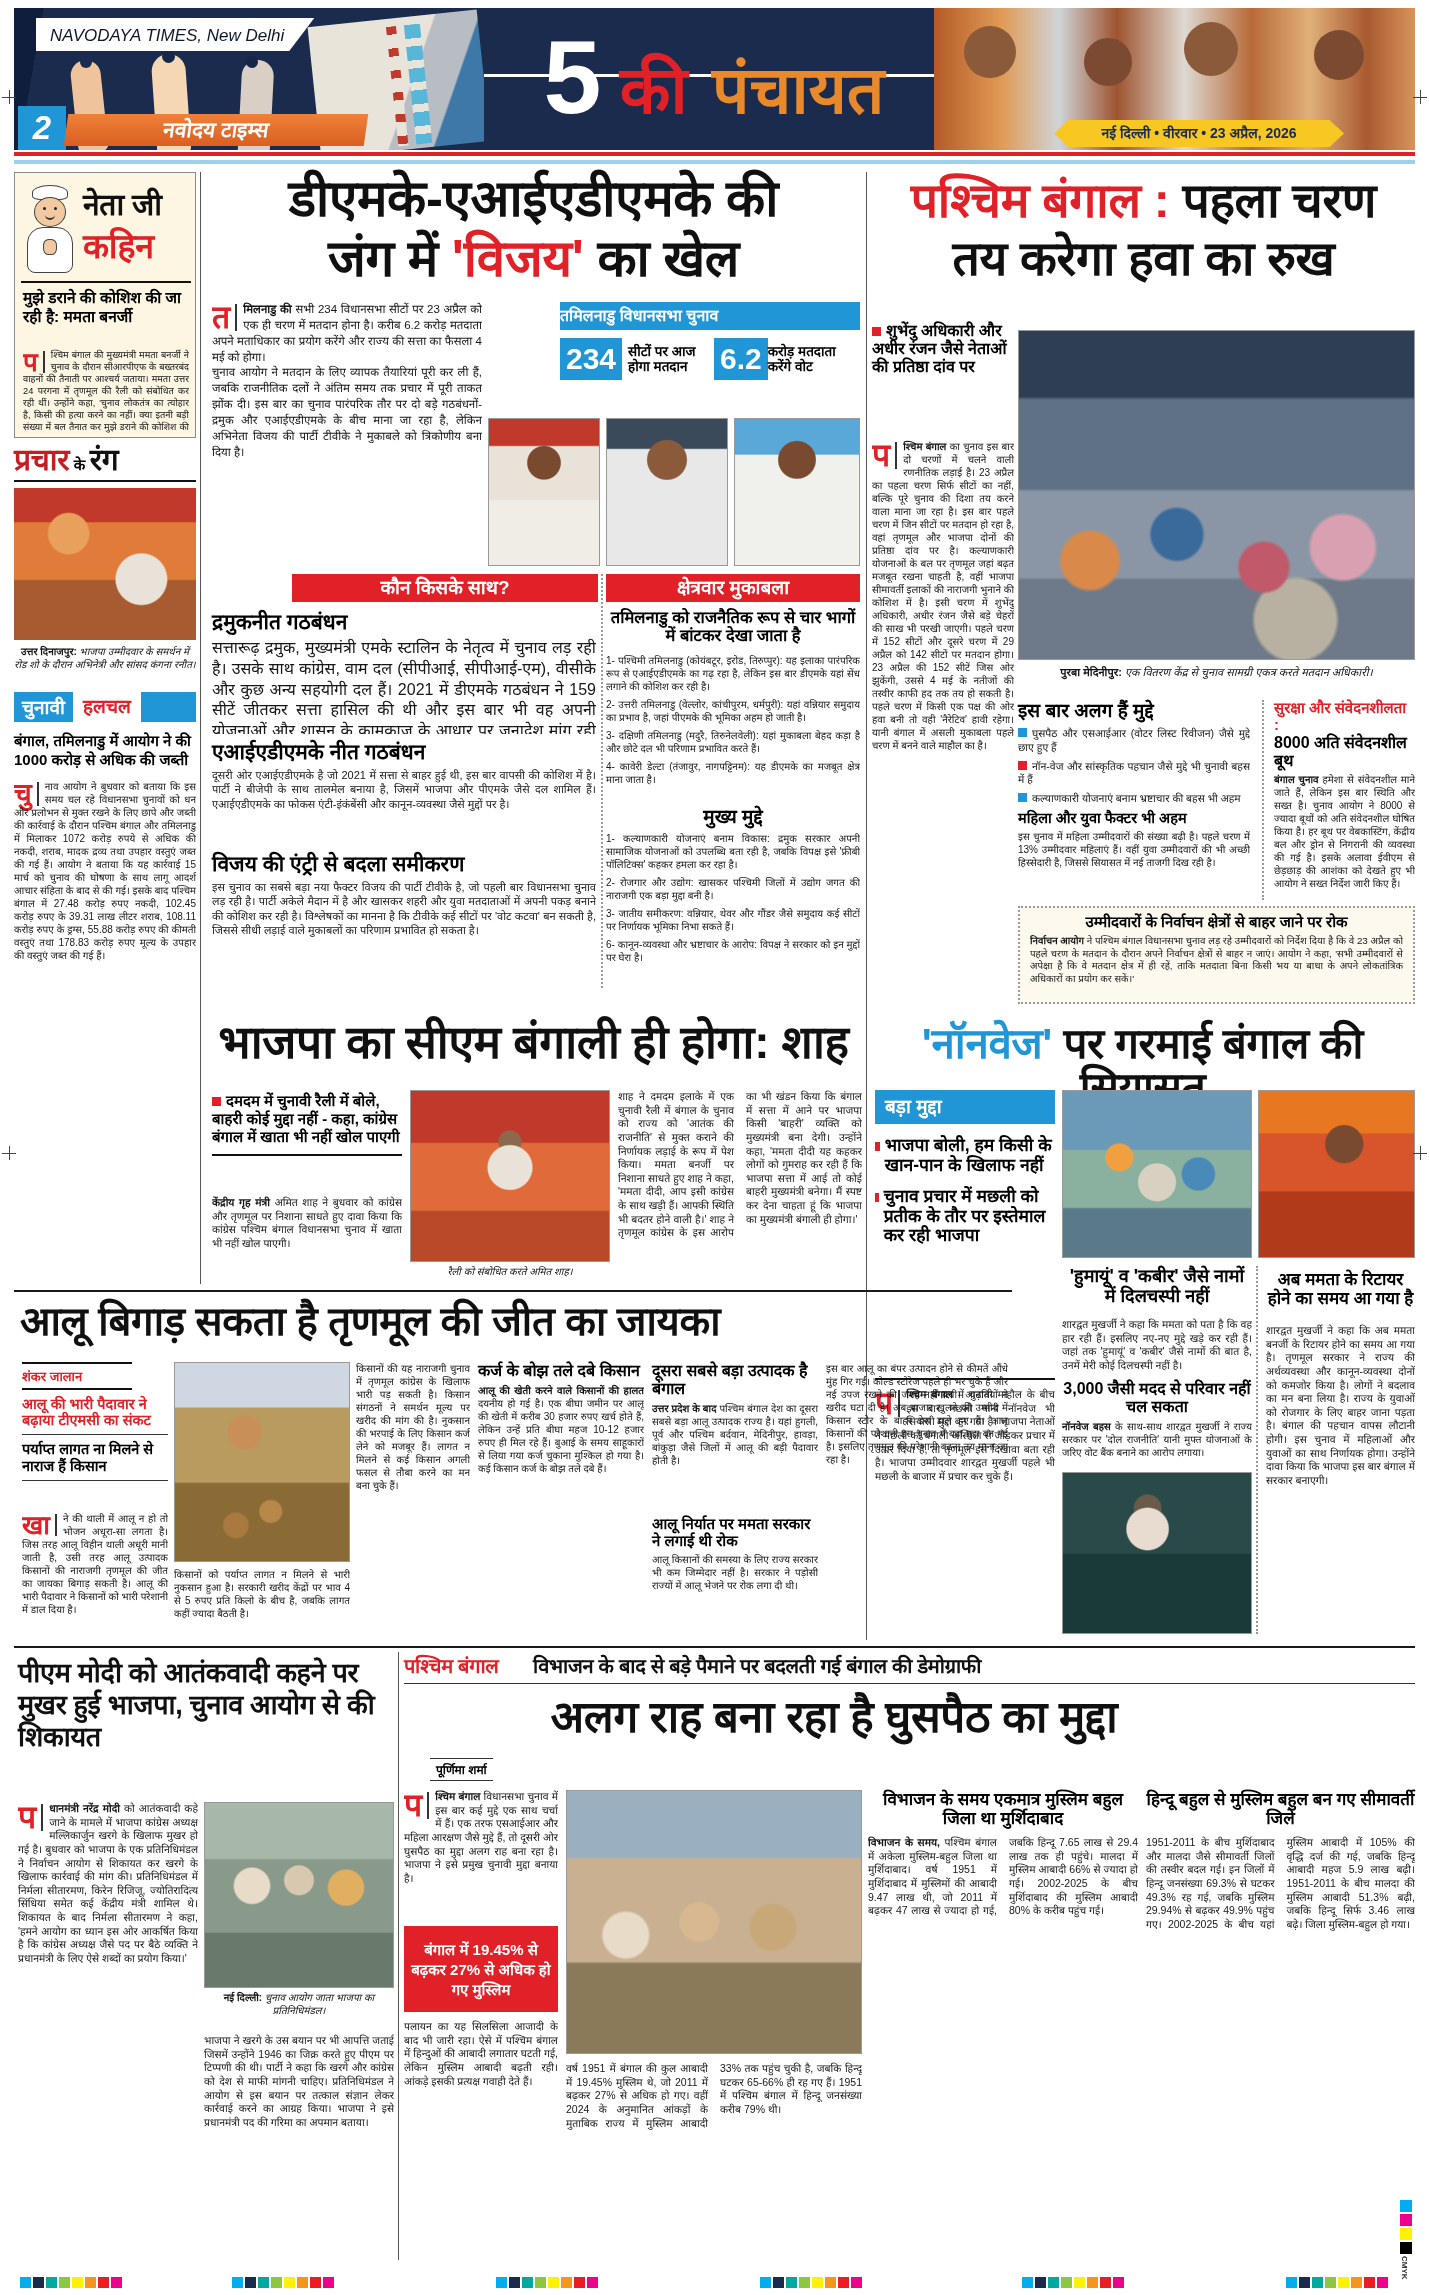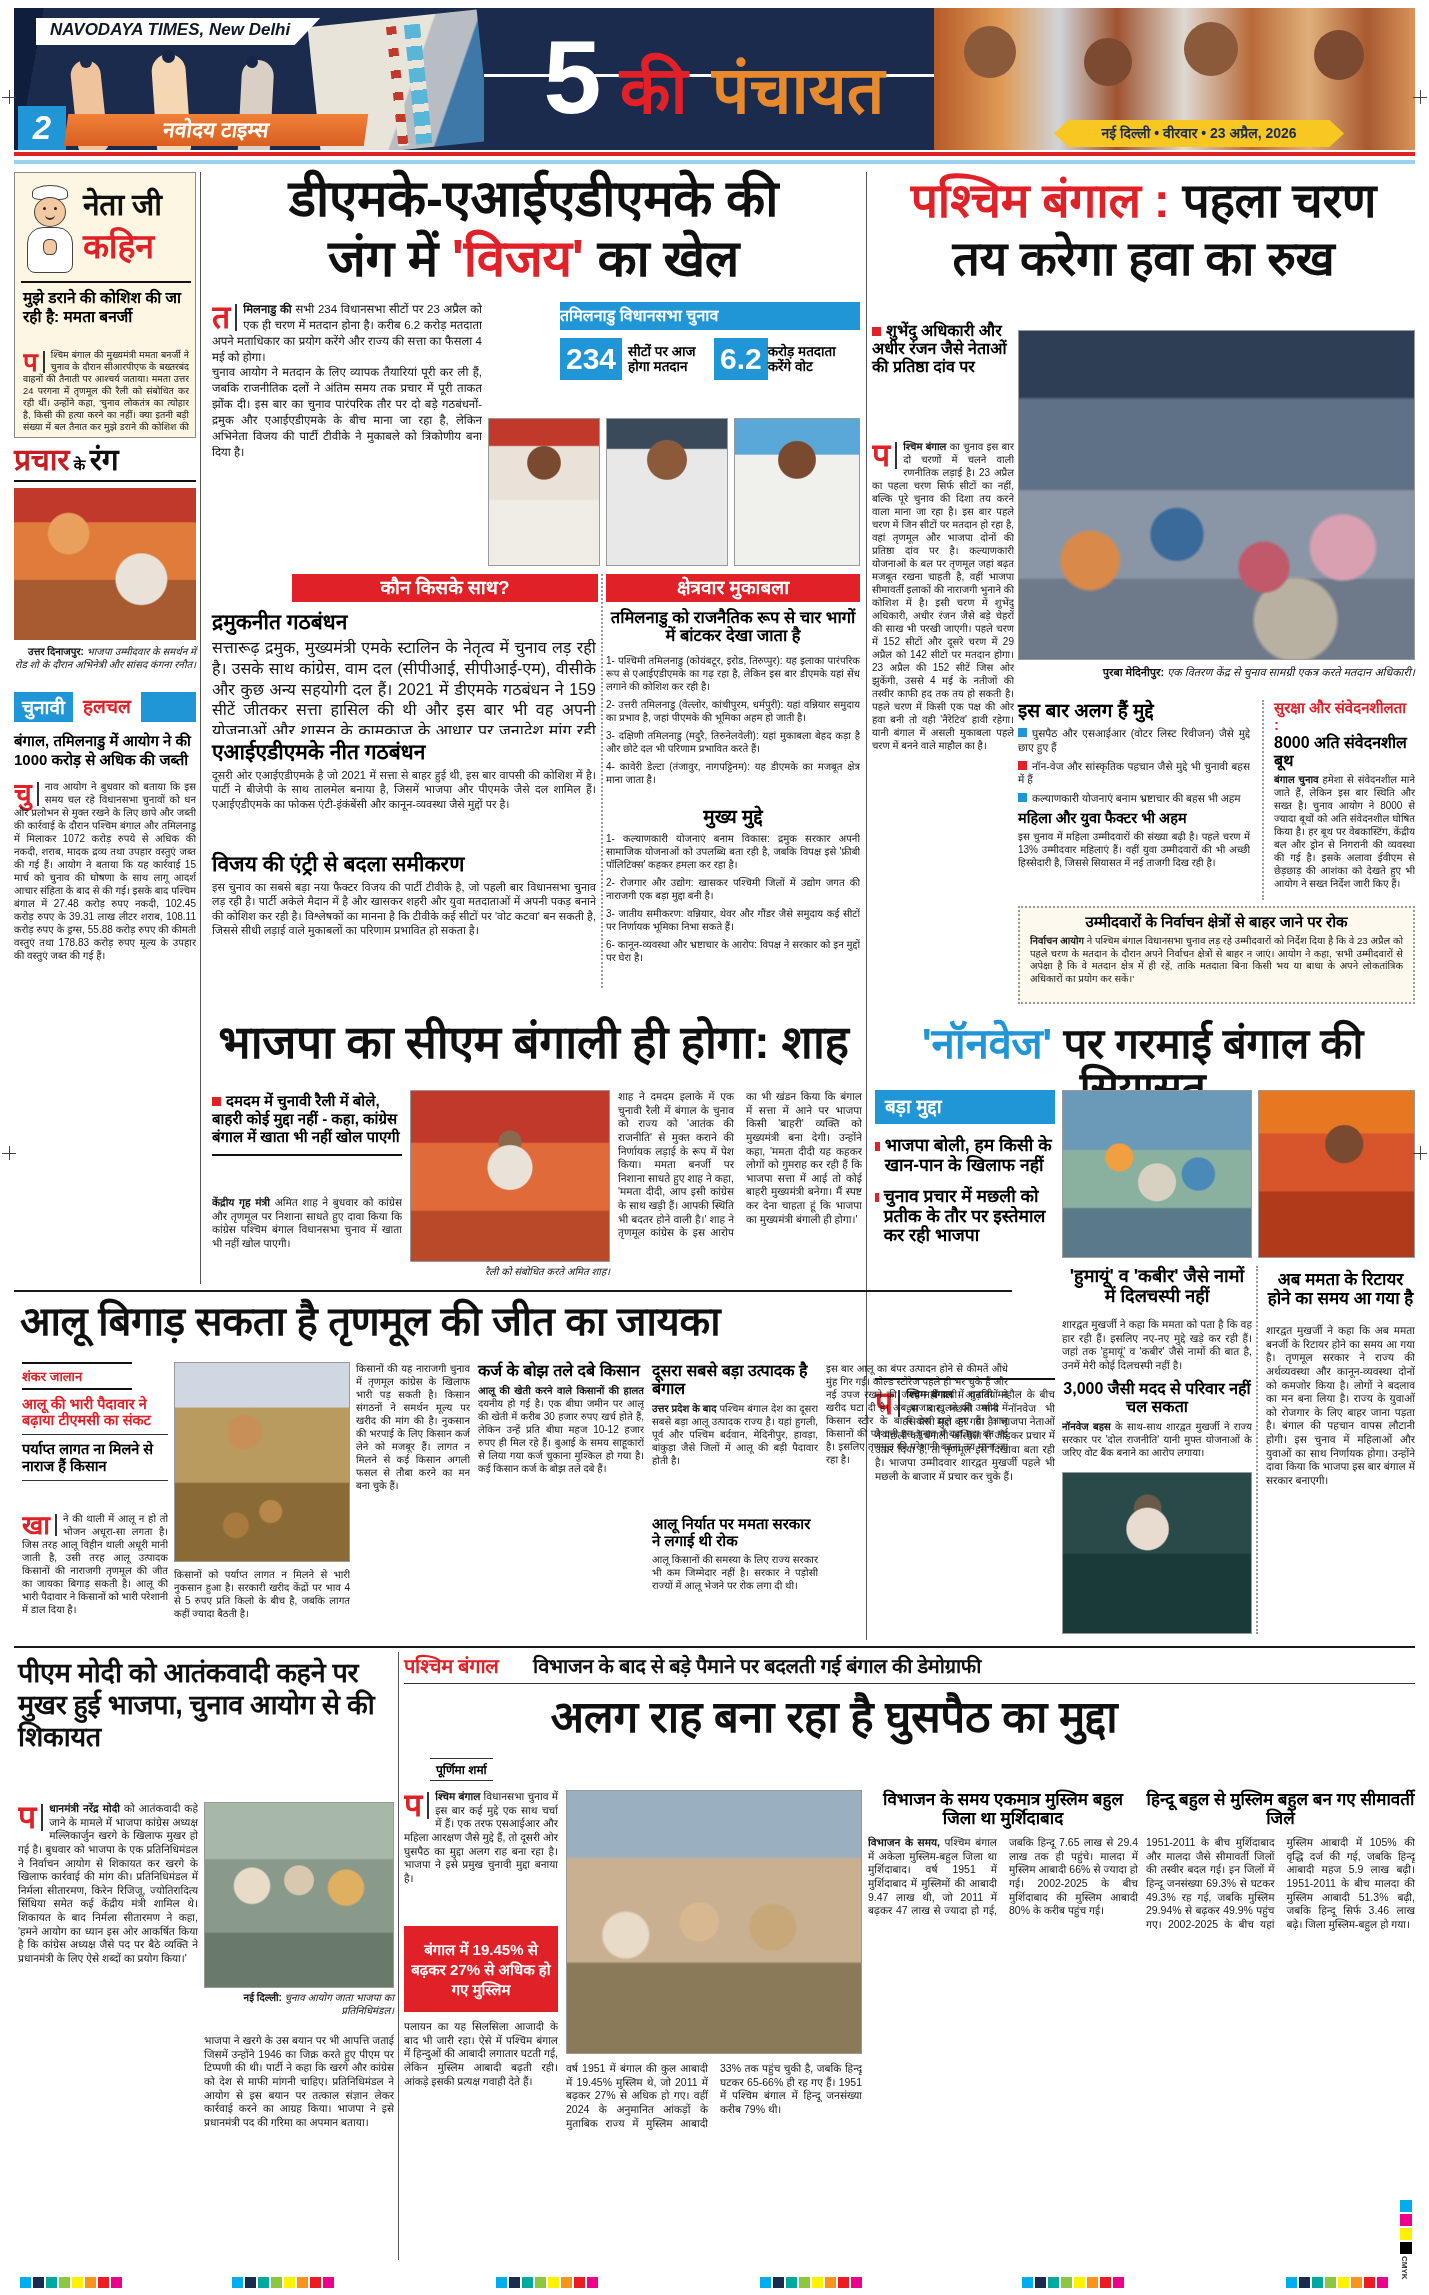--- a/index.html
+++ b/index.html
@@ -8,21 +8,21 @@
 .a{position:absolute}
 .hl{font-weight:800;color:#101010;letter-spacing:-.3px;line-height:1.05}
 .ct{text-align:center}
 .red{color:#e02128}
 .blue{color:#2196d6}
 .bt{font-size:10.5px;line-height:1.3;text-align:justify;color:#161616;overflow:hidden}
 .b9{font-size:9.3px;line-height:1.3;text-align:justify;color:#161616;overflow:hidden}
 .sh{font-weight:800;color:#000;line-height:1.12}
 .dc{float:left;font-weight:800;color:#e02128;font-size:32px;line-height:27px;margin:2px 6px 0 0;padding-right:5px;border-right:2px solid #333}
 .ld{font-weight:700}
-.cap{font-size:10px;line-height:1.25;color:#141414;text-align:right}
+.cap{font-size:10px;line-height:1.25;color:#141414;text-align:center}
 .strip{background:#e02128;color:#fff;font-weight:800;text-align:center;font-size:19px;line-height:28px}
 .ph{position:absolute;overflow:hidden}
 .sqb{display:inline-block;width:9px;height:9px;background:#e02128;margin:0 5px 0 0}
 .li{margin-bottom:5px}
 .vr{position:absolute;width:1px;background:#555}
 .hr2{position:absolute;height:2px;background:#1a1a1a}
 .dotv{position:absolute;width:0;border-left:2px dotted #999}
 .regm i{display:inline-block;width:11px;height:11px;margin-right:2px}
 .cross{position:absolute;width:14px;height:14px;background:linear-gradient(#444,#444) center/100% 1px no-repeat,linear-gradient(#444,#444) center/1px 100% no-repeat}
 </style>
@@ -37,21 +37,21 @@
       <div style="position:absolute;left:66px;top:48px;width:12px;height:12px;border-radius:50%;background:#1b2b4e"></div>
       <div style="position:absolute;left:140px;top:46px;width:34px;height:100px;border-radius:17px 17px 6px 6px;background:#f6d7b4;transform:rotate(-4deg)"></div>
       <div style="position:absolute;left:148px;top:42px;width:13px;height:13px;border-radius:50%;background:#16254a"></div>
       <div style="position:absolute;left:226px;top:52px;width:32px;height:96px;border-radius:16px 16px 6px 6px;background:#d9cfc4;transform:rotate(3deg)"></div>
       <div style="position:absolute;left:232px;top:48px;width:12px;height:12px;border-radius:50%;background:#16254a"></div>
       <div style="position:absolute;left:300px;top:10px;width:170px;height:132px;background:linear-gradient(115deg,#e8e4da 0 55%,#b8bdc4 56% 75%,#3d78a8 76%);transform:rotate(-6deg)">
         <div style="position:absolute;left:96px;top:8px;width:16px;height:120px;background:repeating-linear-gradient(#58b6d8 0 14px,#e8e4da 14px 22px)"></div>
         <div style="position:absolute;left:78px;top:8px;width:10px;height:120px;background:repeating-linear-gradient(#c0392b 0 8px,#e8e4da 8px 22px)"></div>
       </div>
     </div>
-    <div class="a" style="left:22px;top:10px;background:#fff;padding:2px 30px 5px 14px;clip-path:polygon(0 0,100% 0,91% 100%,0 100%);font-style:italic;font-weight:700;font-size:17px;color:#101828">NAVODAYA TIMES, New Delhi</div>
+    <div class="a" style="left:22px;top:10px;background:#fff;padding:8px 30px 5px 14px;clip-path:polygon(0 0,100% 0,91% 100%,0 100%);font-style:italic;font-weight:400;font-size:17px;color:#101828">NAVODAYA TIMES, New Delhi</div>
     <div class="a" style="left:4px;top:98px;width:48px;height:44px;background:#2196d6;color:#fff;font-weight:800;font-style:italic;font-size:33px;text-align:center;line-height:44px">2</div>
     <div class="a" style="left:52px;top:106px;width:300px;height:32px;background:linear-gradient(180deg,#f08038,#d95f22);transform:skewX(-8deg);color:#fff;font-weight:800;font-size:21px;text-align:center;line-height:32px">नवोदय टाइम्स</div>
     <div class="a" style="left:470px;top:0;width:460px;height:142px;text-align:center;white-space:nowrap">
       <div style="position:absolute;left:0;top:66px;width:100%;height:3px;background:#fff"></div>
       <span style="position:relative;font-weight:800;font-size:104px;line-height:138px;color:#fff">5</span>
       <span style="position:relative;font-weight:800;font-size:66px;color:#e02128;margin-left:14px">की</span>
       <span style="position:relative;font-weight:800;font-size:66px;color:#e8892b;margin-left:20px">पंचायत</span>
     </div>
     <div class="ph" style="left:920px;top:0;width:481px;height:142px;background:linear-gradient(90deg,#b55a28,#e09a55 14%,#cfd4d8 26%,#9e5430 38%,#ded9d2 52%,#b86a38 66%,#e0b07a 78%,#a85a30 90%,#d8935a)">
       <div style="position:absolute;left:30px;top:18px;width:52px;height:52px;border-radius:50%;background:#8a5a3a"></div>

